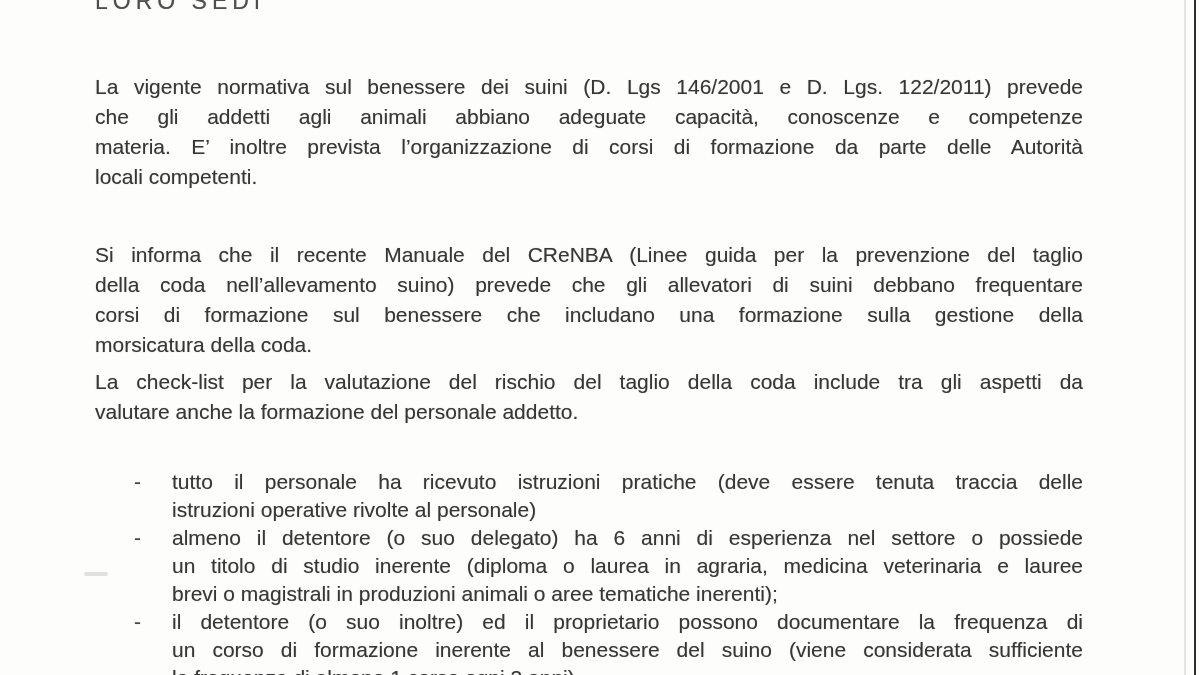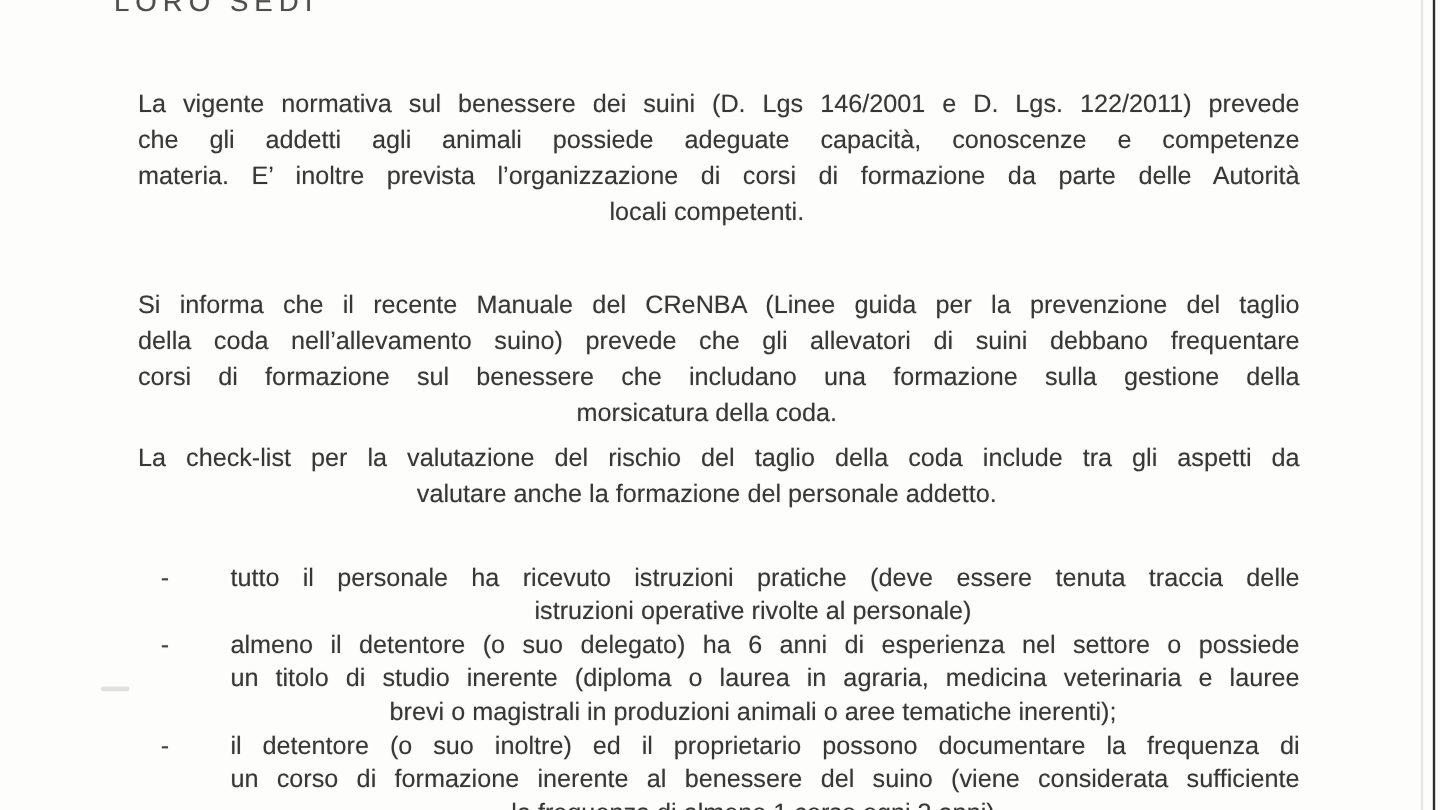--- a/index.html
+++ b/index.html
@@ -20,26 +20,25 @@
     color: #373737;
     text-shadow: 0 0 0.9px rgba(80,80,80,0.45);
   }
   .col {
     position: absolute;
     left: 95px;
     width: 988px;
   }
   .line {
     line-height: 30px;
-    text-align: center;
+    text-align: left;
   }
   .just {
     text-align: justify;
     text-align-last: justify;
-    margin-left: 20px;
   }
   .blk-header { top: -10px; }
   .recipient {
     font-size: 23px;
     line-height: 23px;
     letter-spacing: 5px;
     color: #4e4e4e;
   }
   .blk-p1 { top: 72px; }
   .blk-p2 { top: 240px; }
@@ -88,21 +87,21 @@
 <body>
 
 <div class="page">
 
   <div class="col blk-header">
     <div class="recipient">LORO SEDI</div>
   </div>
 
   <div class="col blk-p1">
     <div class="line just">La vigente normativa sul benessere dei suini (D. Lgs 146/2001 e D. Lgs. 122/2011) prevede</div>
-    <div class="line just">che gli addetti agli animali possiede adeguate capacità, conoscenze e competenze</div>
+    <div class="line just">che gli addetti agli animali abbiano adeguate capacità, conoscenze e competenze</div>
     <div class="line just">materia. E’ inoltre prevista l’organizzazione di corsi di formazione da parte delle Autorità</div>
     <div class="line">locali competenti.</div>
   </div>
 
   <div class="col blk-p2">
     <div class="line just">Si informa che il recente Manuale del CReNBA (Linee guida per la prevenzione del taglio</div>
     <div class="line just">della coda nell’allevamento suino) prevede che gli allevatori di suini debbano frequentare</div>
     <div class="line just">corsi di formazione sul benessere che includano una formazione sulla gestione della</div>
     <div class="line">morsicatura della coda.</div>
   </div>

